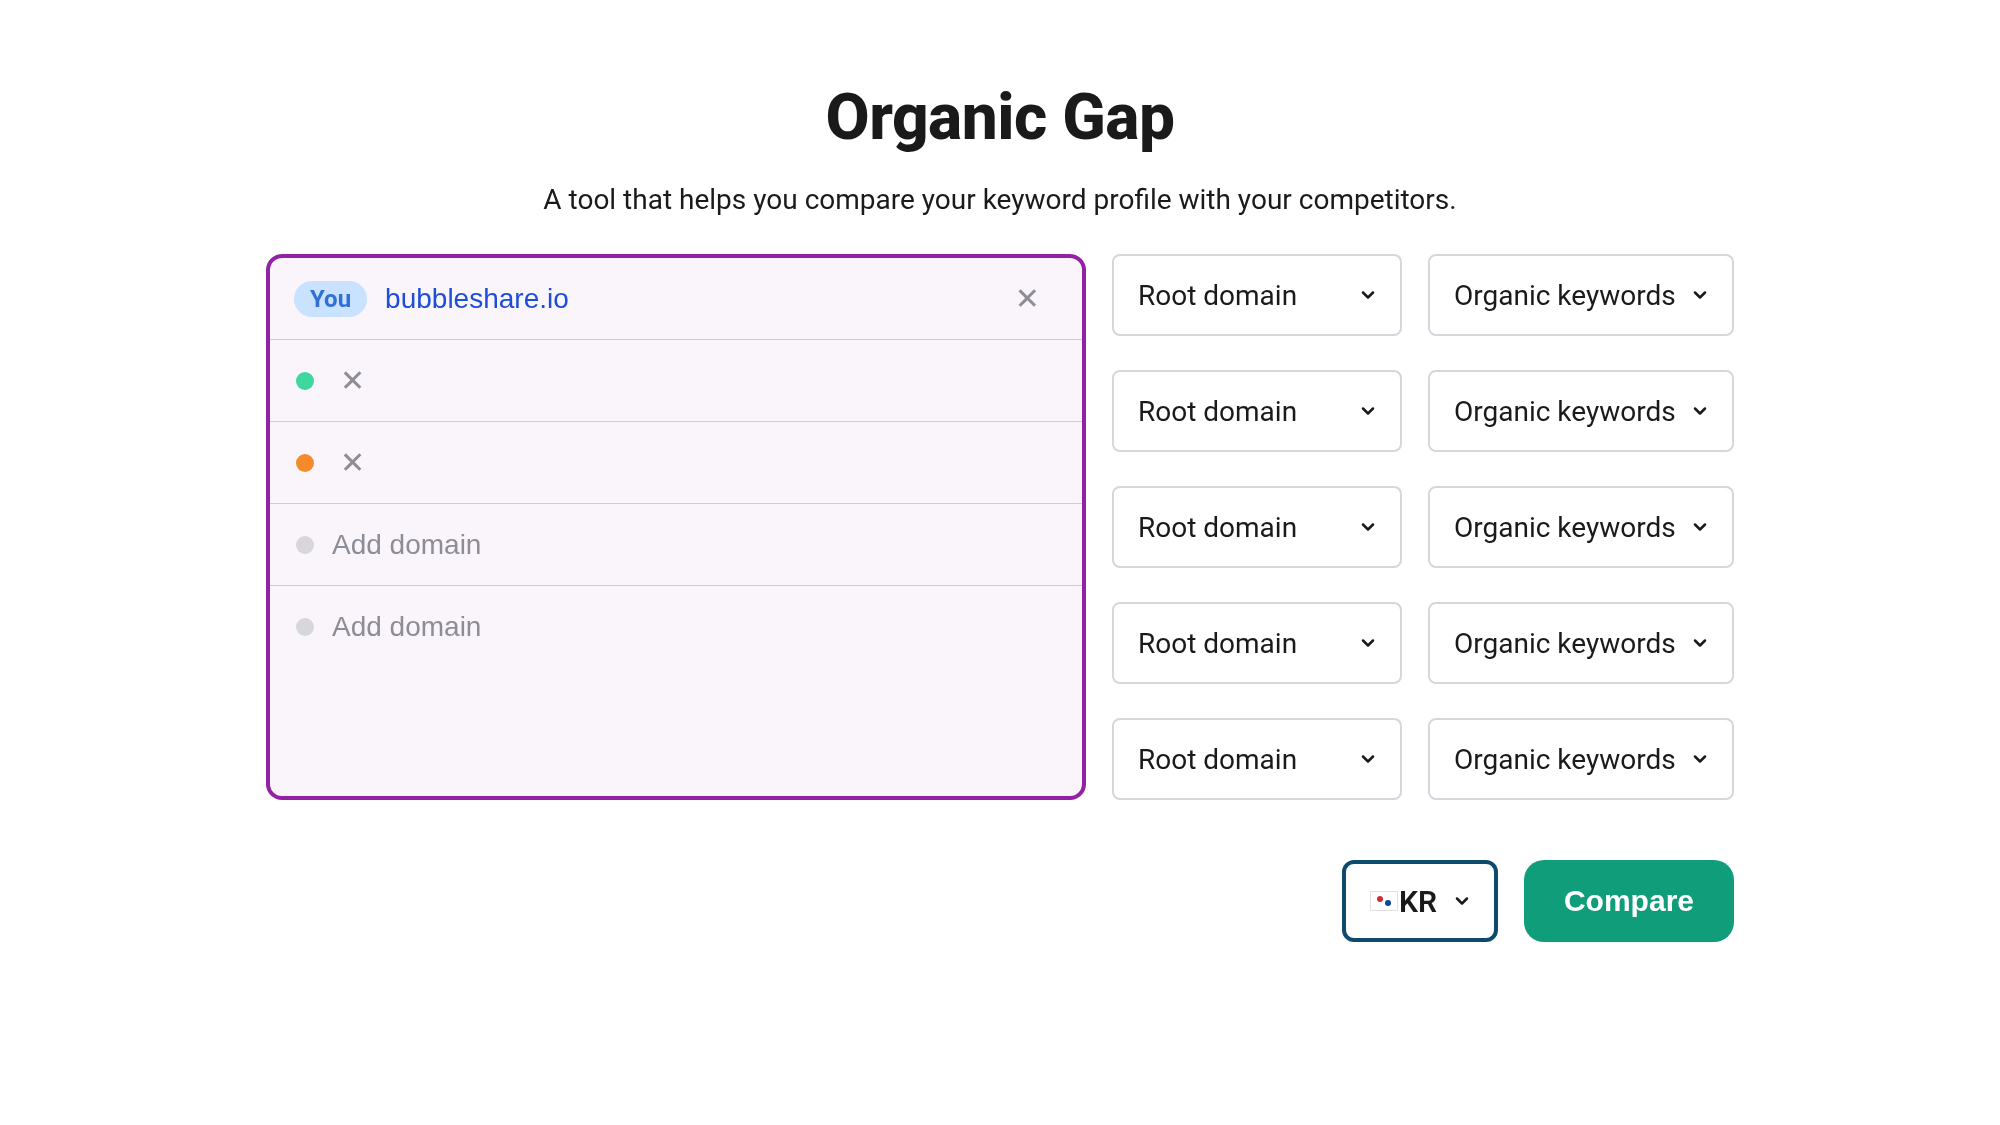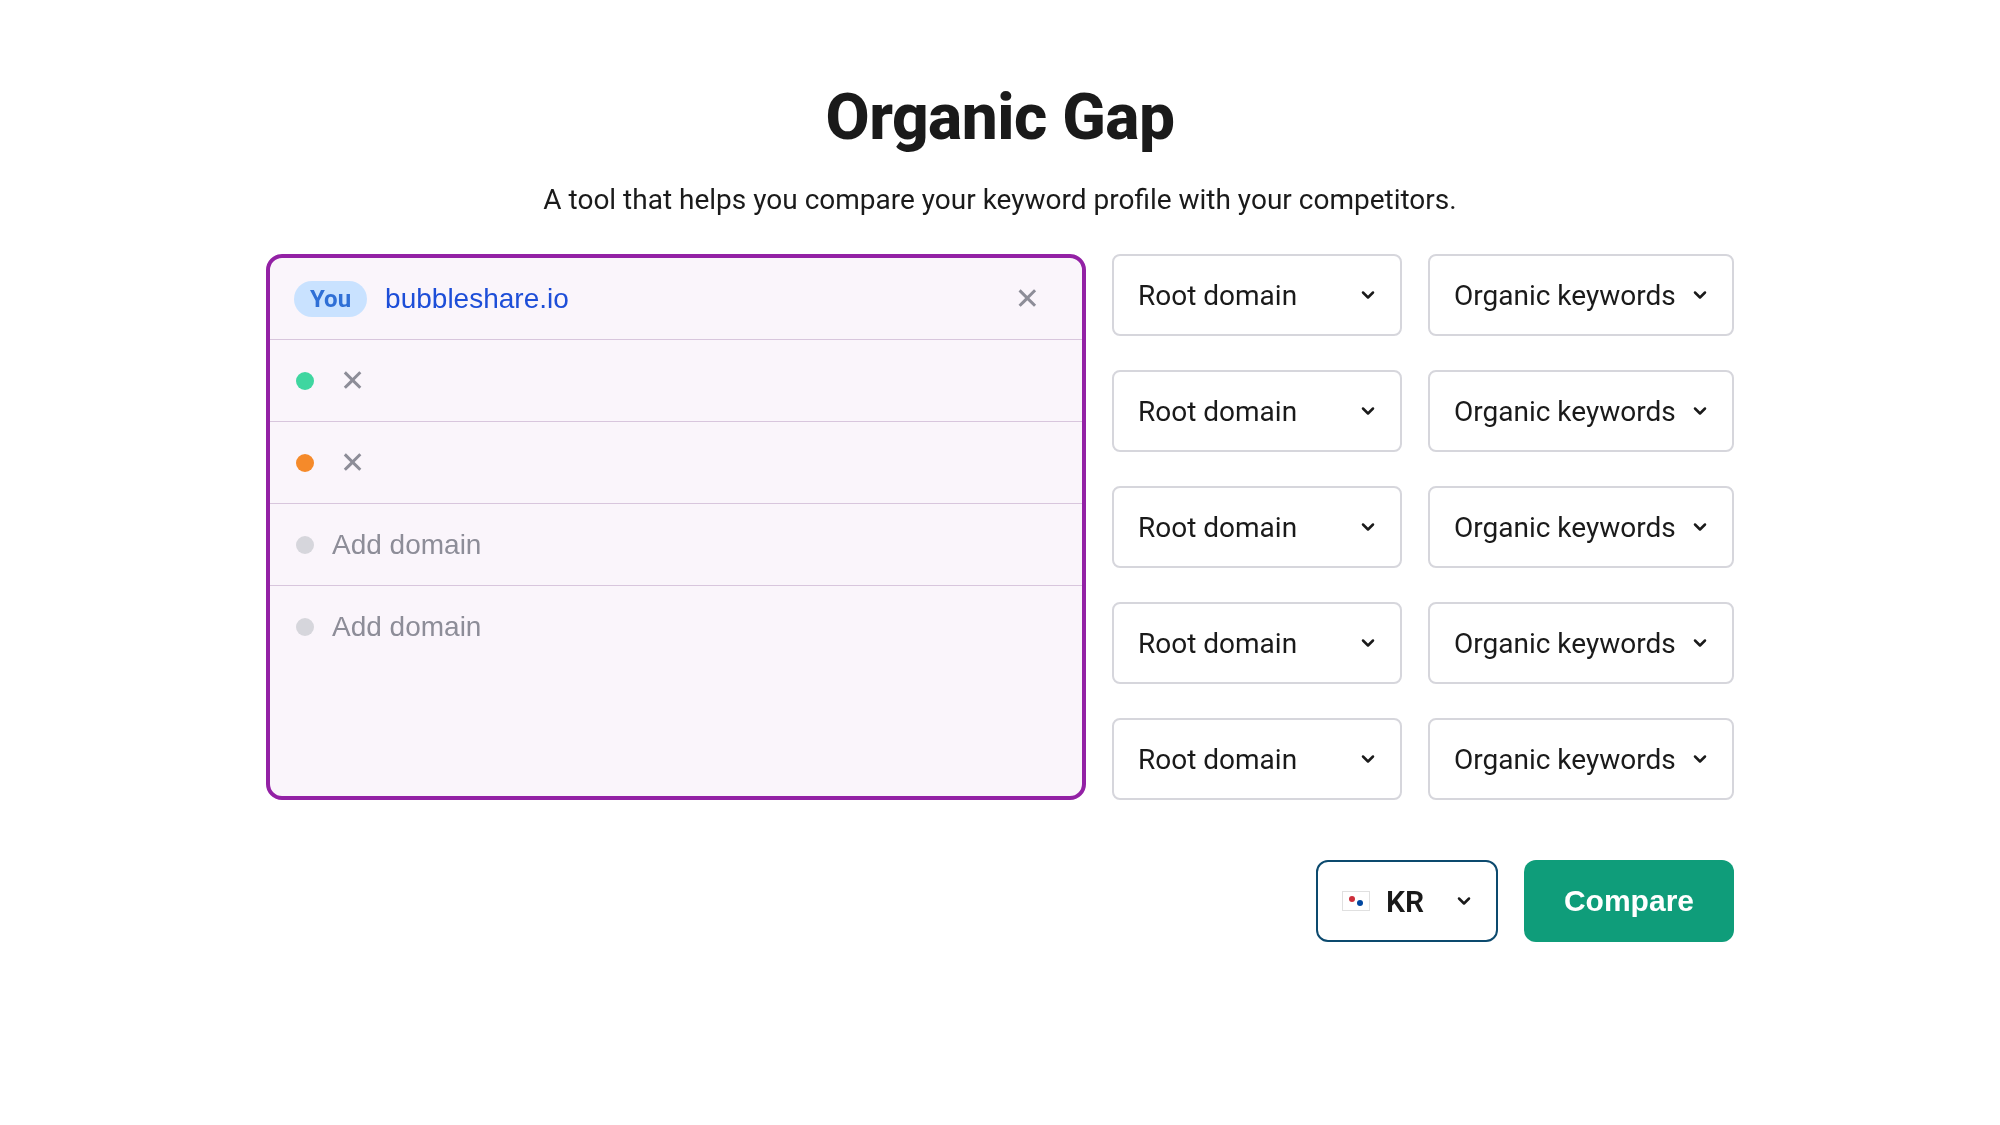--- a/index.html
+++ b/index.html
@@ -117,46 +117,46 @@
     margin-left: 14px;
   }
   .chev svg { display: block; }
   .bottom-bar {
     display: flex;
     align-items: center;
     gap: 26px;
   }
   .country-sel {
     height: 82px;
-    border: 2px solid #0c4a6e;
+    border: 4px solid #0c4a6e;
     border-radius: 12px;
     background: #ffffff;
     display: flex;
     align-items: center;
     padding: 0 22px 0 24px;
     font-size: 30px;
     font-weight: 600;
     cursor: pointer;
-    gap: 16px;
+    gap: 1px;
   }
   .flag {
     width: 28px;
     height: 20px;
     display: inline-flex;
     align-items: center;
     justify-content: center;
     background: #ffffff;
     border: 1px solid #e0e0e0;
     position: relative;
   }
   .flag .tg-red { position:absolute; width:6px; height:6px; border-radius:50%; background:#cd2e3a; left:6px; top:4px;}
   .flag .tg-blue{ position:absolute; width:6px; height:6px; border-radius:50%; background:#0047a0; right:6px; bottom:4px;}
   .compare-btn {
     height: 82px;
-    border-radius: 12px;
+    border-radius: 20px;
     background: #0f9d7a;
     color: #ffffff;
     font-size: 30px;
     font-weight: 700;
     border: none;
     padding: 0 40px;
     cursor: pointer;
     text-align: right;
   }
 </style>

